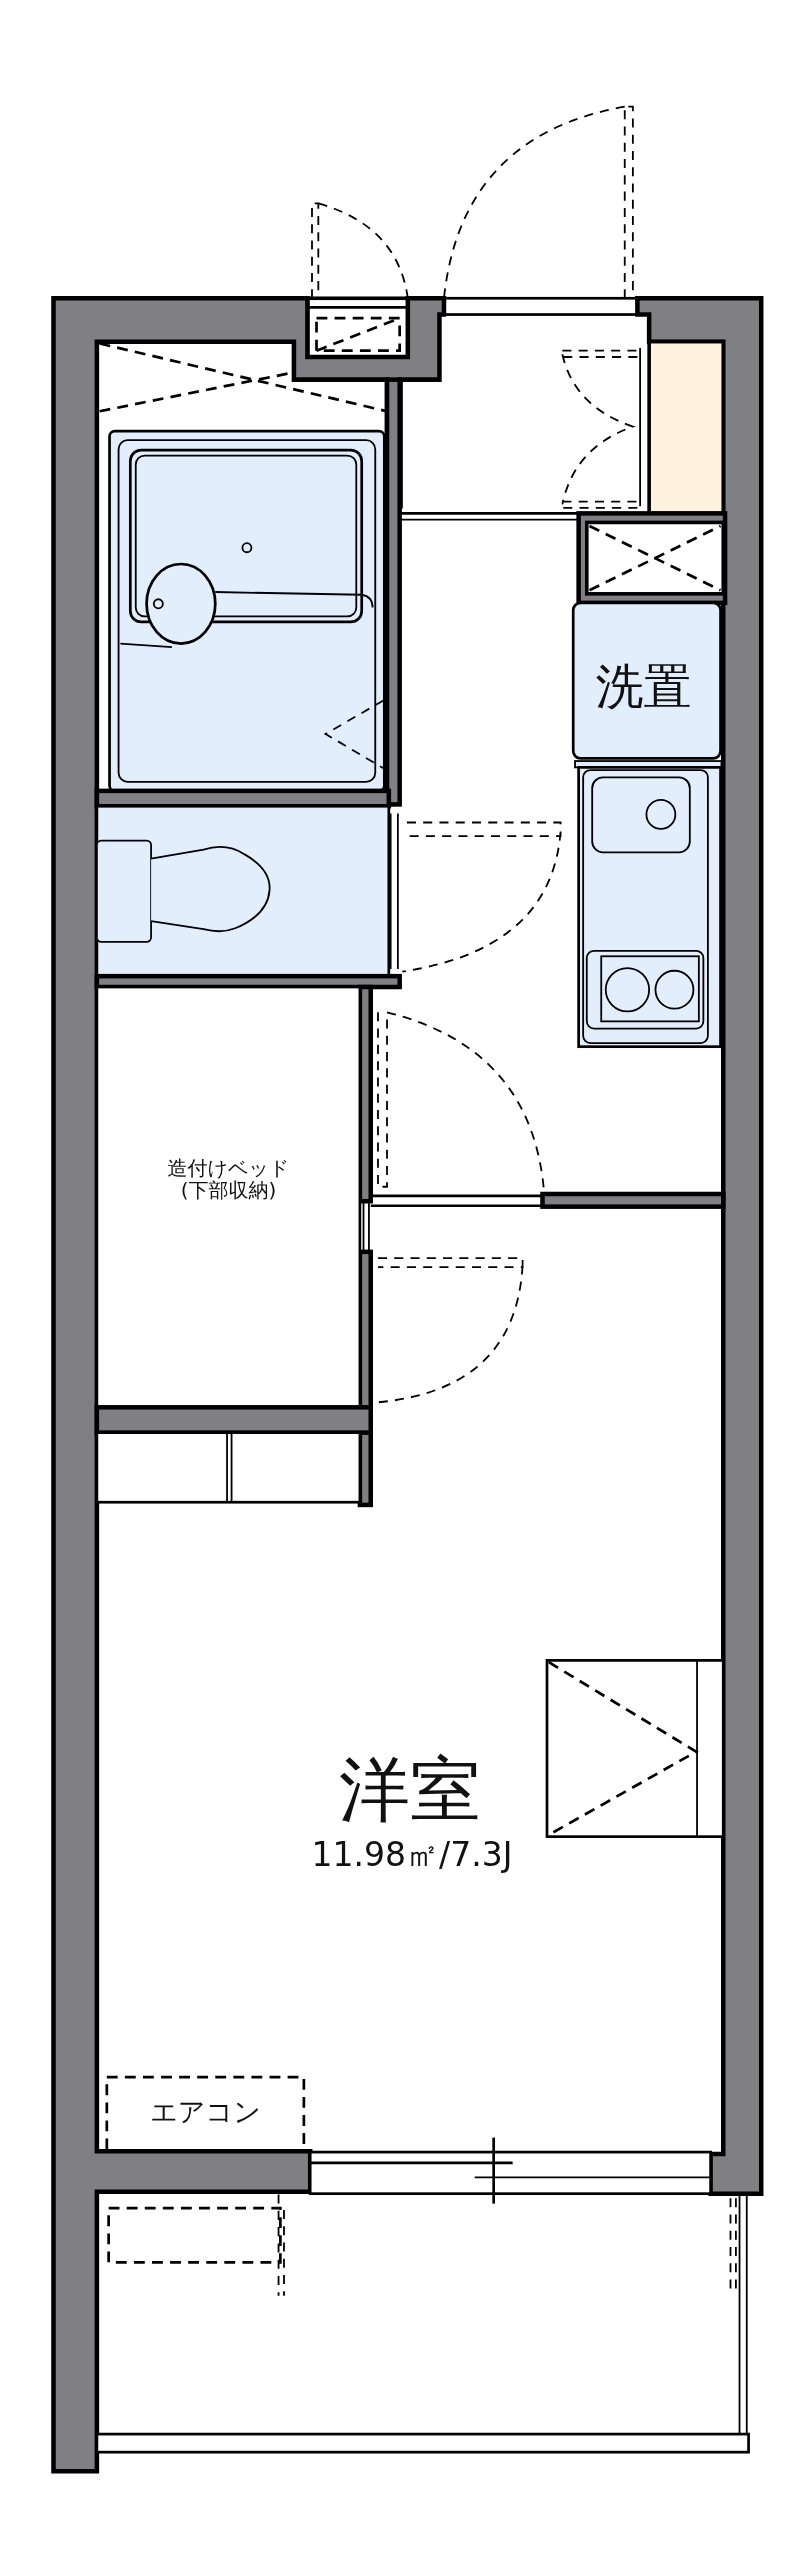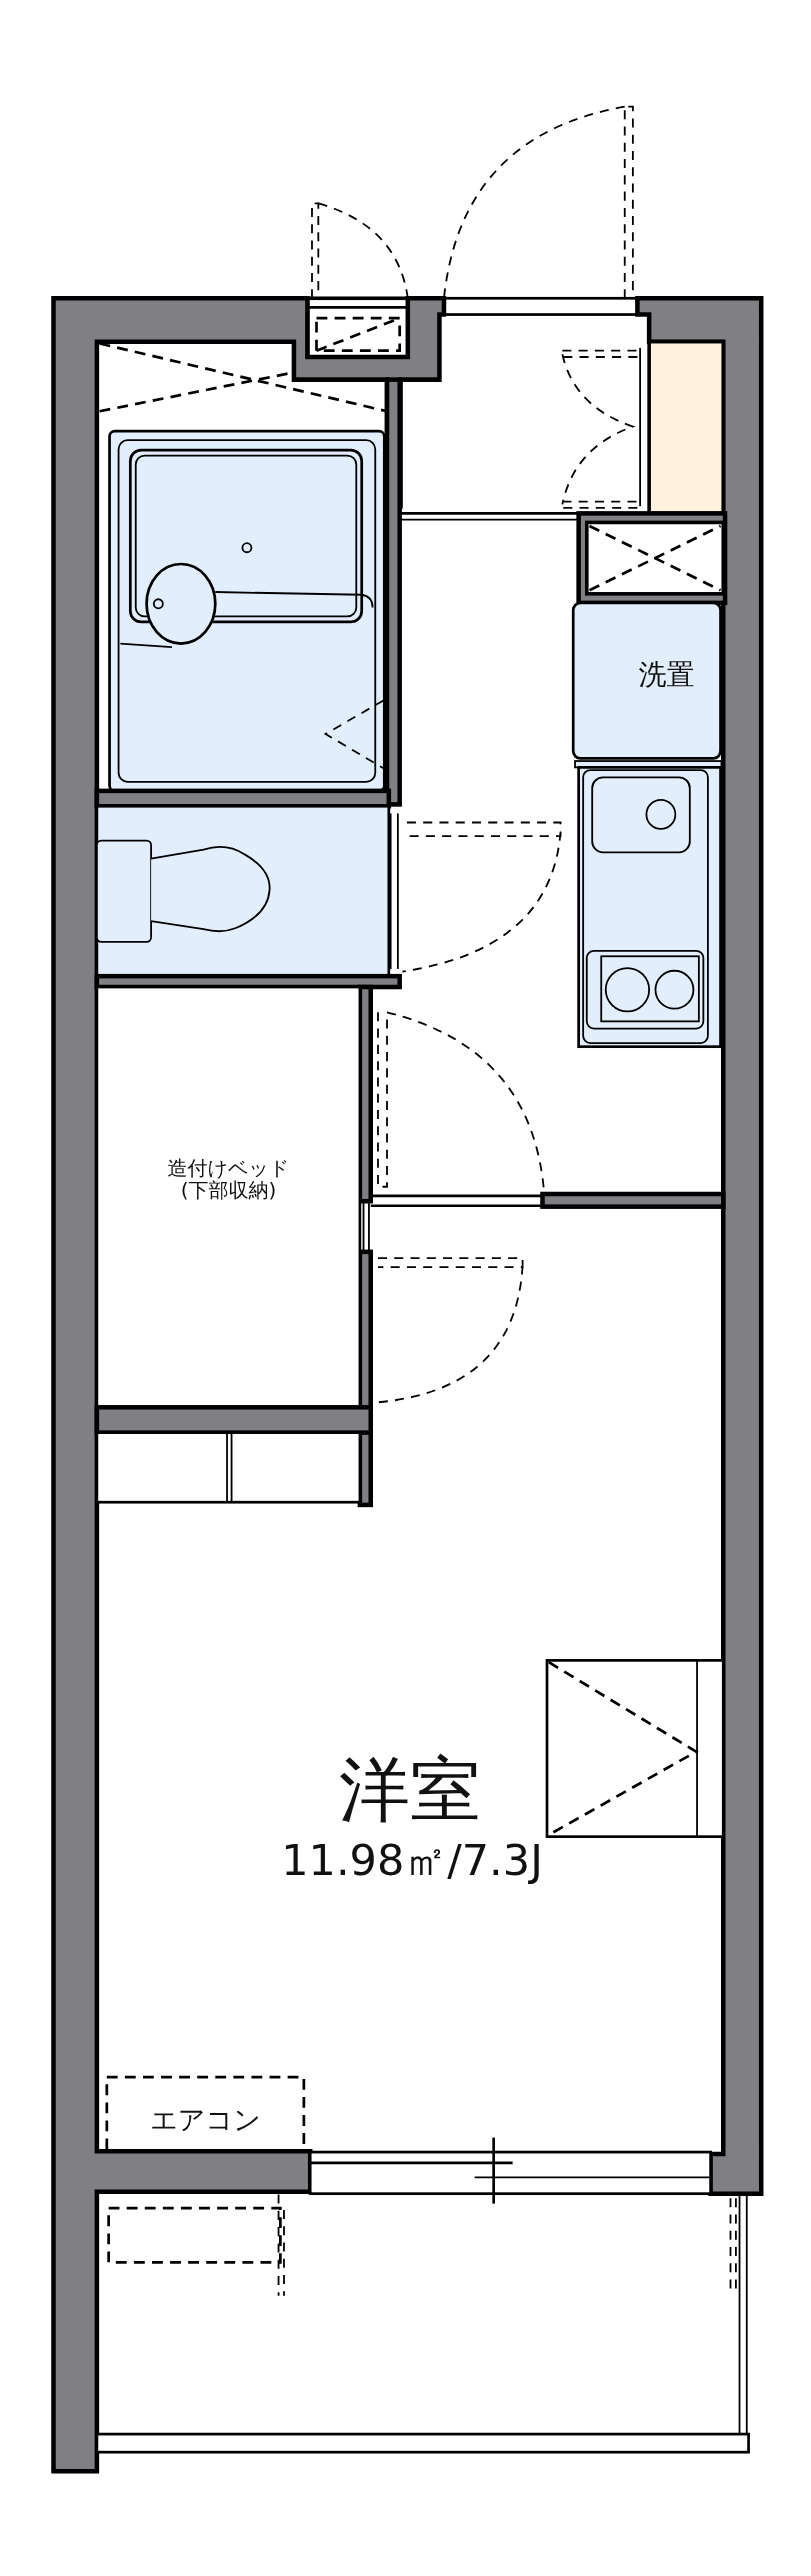--- a/index.html
+++ b/index.html
@@ -141,24 +141,24 @@
   <g>
     <rect x="107" y="2693" width="721" height="20" fill="#fff" stroke="#000" stroke-width="3"></rect>
     <line x1="818" y1="2427" x2="818" y2="2693" class="ln" stroke-width="2"></line>
     <line x1="826" y1="2427" x2="826" y2="2693" class="ln" stroke-width="2"></line>
     <rect x="120" y="2443" width="190" height="60" class="dash"></rect>
     <path class="dashthin" d="M308 2428 L308 2540 M314 2445 L314 2540"></path>
     <path class="dashthin" d="M808 2432 L808 2540 M814 2432 L814 2540"></path>
   </g>
 </svg>
 
-<div class="lbl" style="left:593px; top:660px; width:147px; font-size:28px;">洗置</div>
+<div class="lbl" style="left:570px; top:660px; width:147px; font-size:48px;">洗置</div>
 
 <div class="lbl" style="left:97px; top:1157px; width:263px; font-size:20px;">
   <div>造付けベッド</div>
   <div>(下部収納)</div>
 </div>
 
 <div class="lbl" style="left:229px; top:1751px; width:362px; font-size:71px;">洋室</div>
-<div class="lbl" style="left:186px; top:1837px; width:452px; font-size:43px;">11.98㎡/7.3J</div>
+<div class="lbl" style="left:186px; top:1837px; width:452px; font-size:33px;">11.98㎡/7.3J</div>
 
-<div class="lbl" style="left:107px; top:2097px; width:197px; font-size:27px;margin-top:8px;">エアコン</div>
+<div class="lbl" style="left:107px; top:2097px; width:197px; font-size:27px;">エアコン</div>
 
 
 </body></html>

